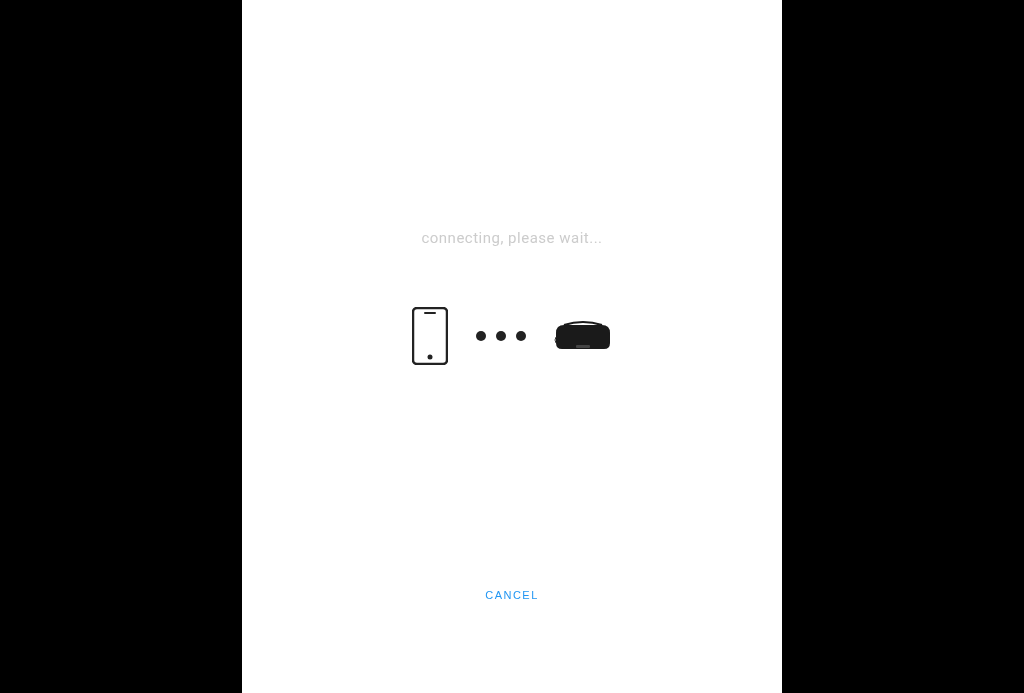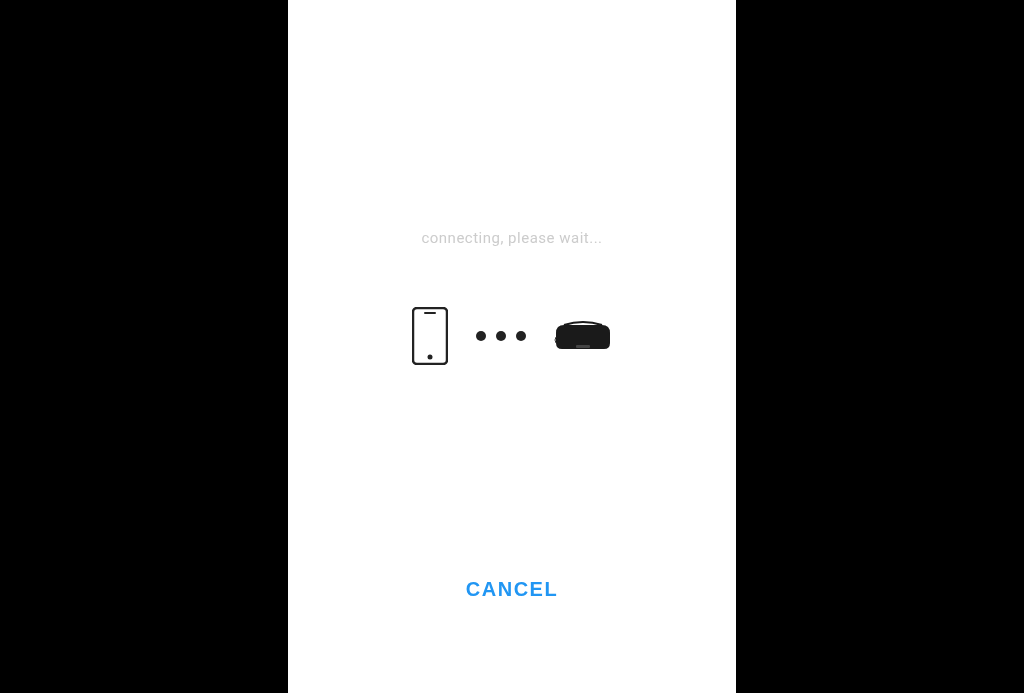--- a/index.html
+++ b/index.html
@@ -12,21 +12,21 @@
       width: 1024px;
       height: 693px;
       background: #000;
       display: flex;
       align-items: center;
       justify-content: center;
       font-family: 'Roboto', Arial, sans-serif;
     }
 
     .main-panel {
-      width: 448px;
+      width: 540px;
       height: 693px;
       background: #fff;
       display: flex;
       flex-direction: column;
       align-items: center;
       justify-content: center;
       position: relative;
     }
 
     .status-text {
@@ -58,22 +58,22 @@
 
     .dot {
       width: 10px;
       height: 10px;
       background: #222;
       border-radius: 50%;
     }
 
     .cancel-button {
       color: #2196F3;
-      font-size: 20px;
-      font-weight: 700;
+      font-size: 11px;
+      font-weight: 400;
       letter-spacing: 1.5px;
       background: none;
       border: none;
       cursor: pointer;
       padding: 12px 20px;
       position: absolute;
       bottom: 80px;
     }
   </style>
 </head>

